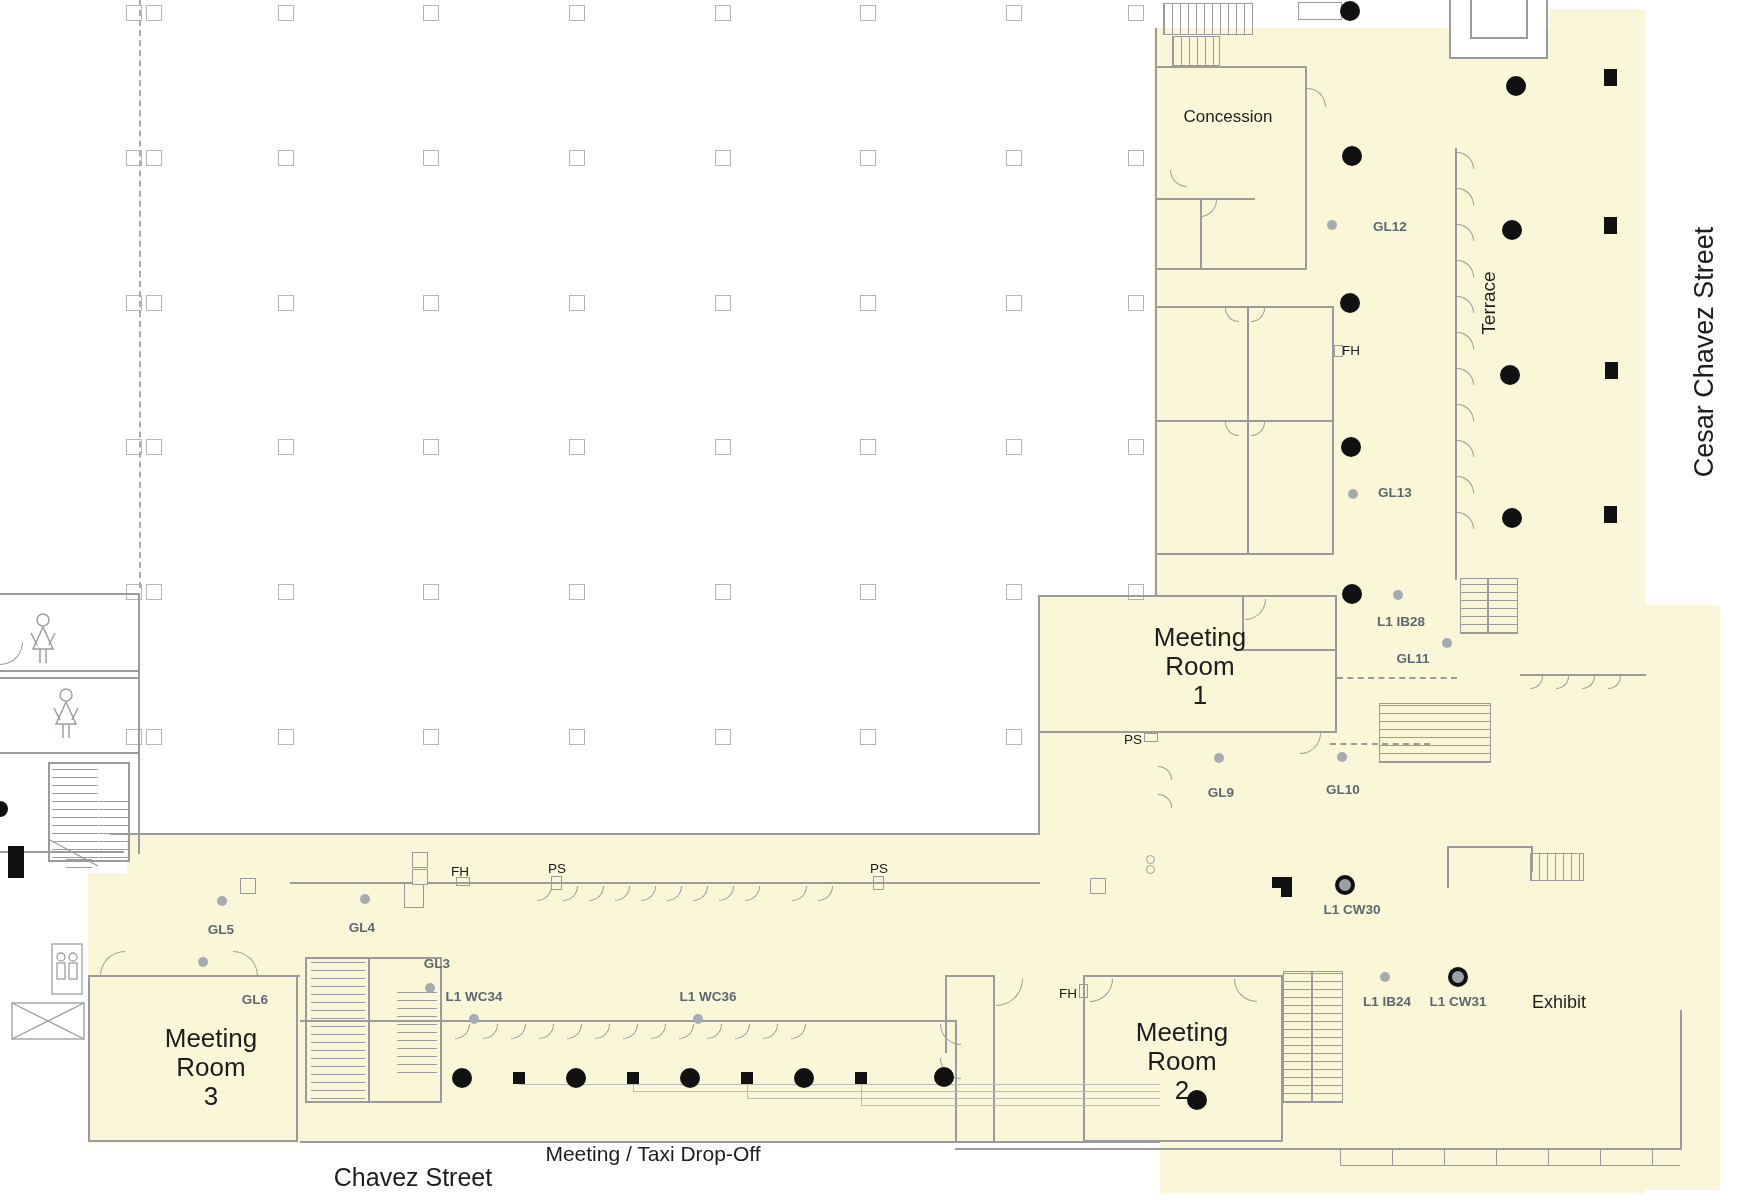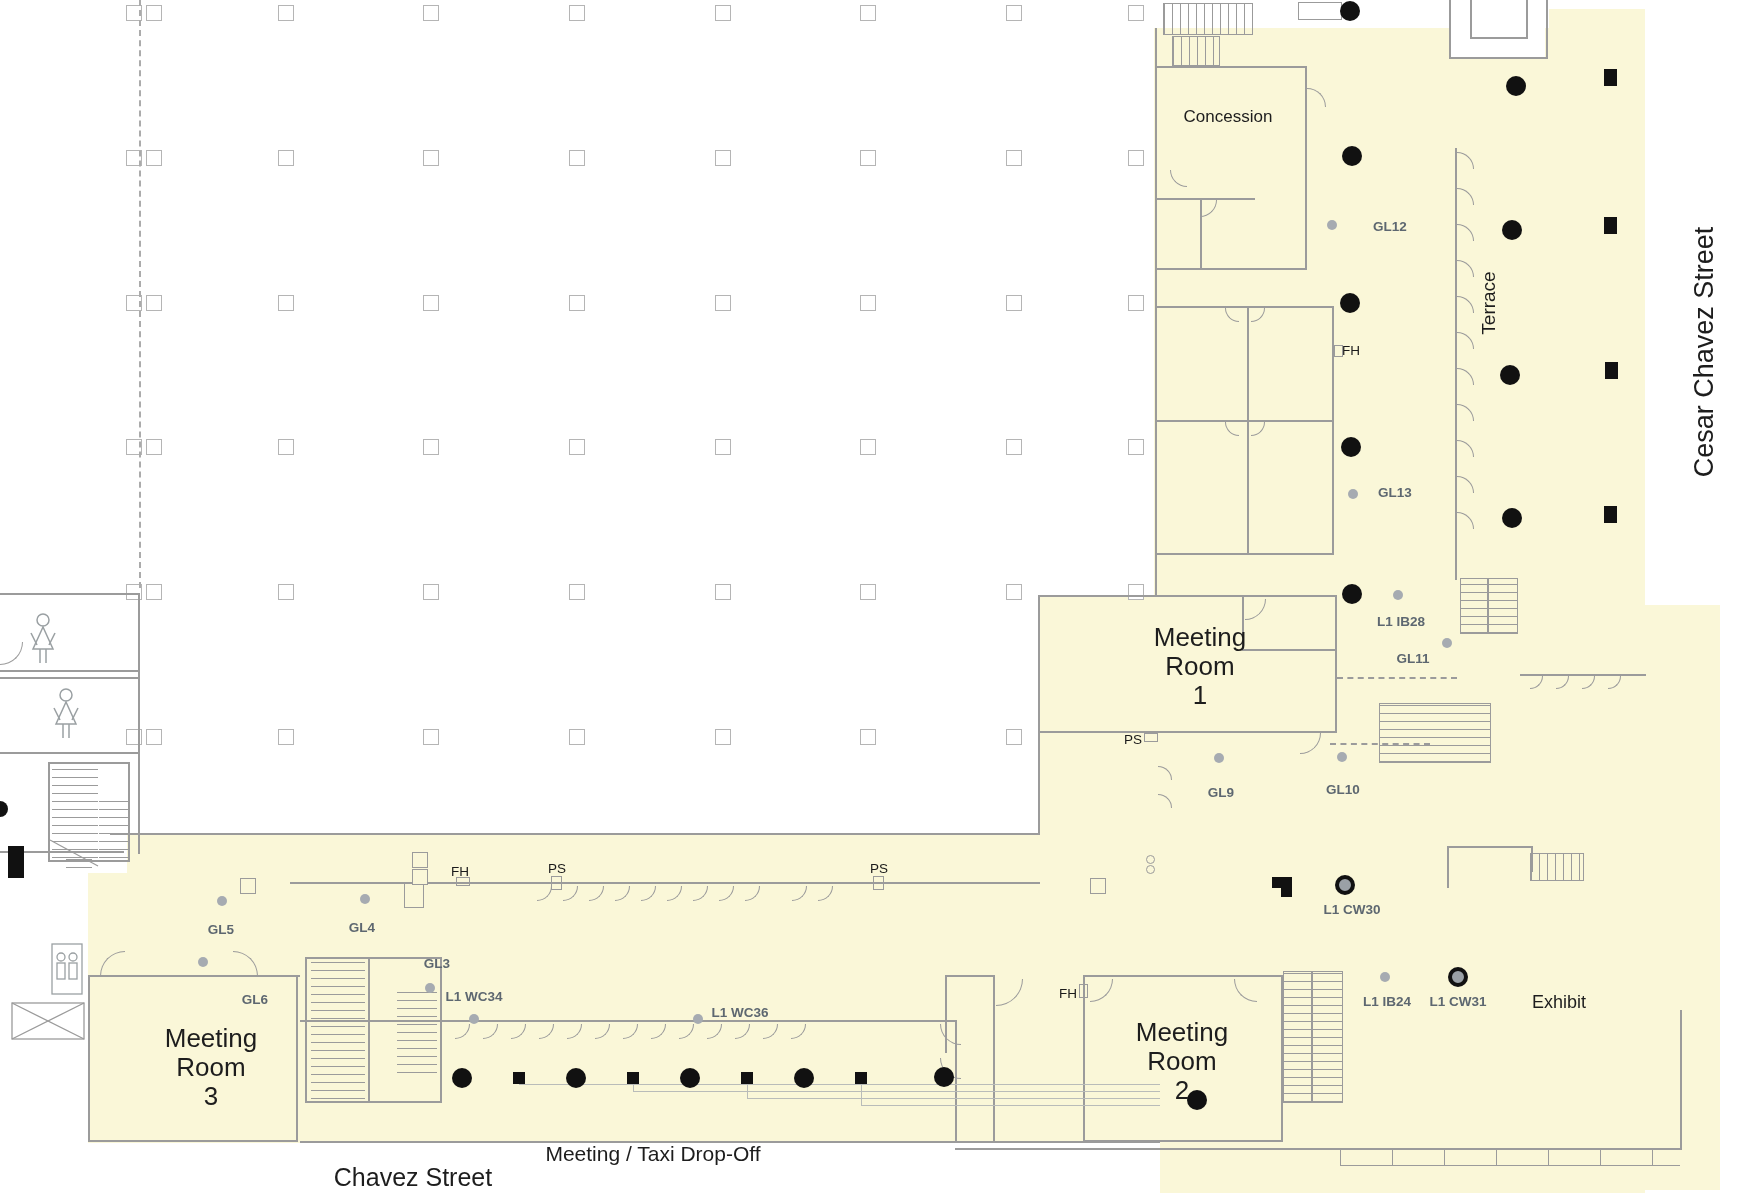--- a/index.html
+++ b/index.html
@@ -420,21 +420,21 @@
     <div class="lbl marker-lbl" style="left: 1458px; top: 1001px;">L1 CW31</div>
     <div class="gdot" style="left: 217px; top: 896px;"></div>
     <div class="lbl marker-lbl" style="left: 221px; top: 929px;">GL5</div>
     <div class="gdot" style="left: 360px; top: 894px;"></div>
     <div class="lbl marker-lbl" style="left: 362px; top: 927px;">GL4</div>
     <div class="gdot" style="left: 425px; top: 983px;"></div>
     <div class="lbl marker-lbl" style="left: 437px; top: 963px;">GL3</div>
     <div class="gdot" style="left: 469px; top: 1014px;"></div>
     <div class="lbl marker-lbl" style="left: 474px; top: 996px;">L1 WC34</div>
     <div class="gdot" style="left: 693px; top: 1014px;"></div>
-    <div class="lbl marker-lbl" style="left: 740px; top: 996px; margin-top: 16px;">L1 WC36</div>
+    <div class="lbl marker-lbl" style="left: 708px; top: 996px;">L1 WC36</div>
     <div class="gdot" style="left: 198px; top: 957px;"></div>
     <div class="lbl marker-lbl" style="left: 207px; top: 999px; margin-left: 48px;">GL6</div>
     <div class="lbl callout-lbl" style="left: 1351px; top: 350px;">FH</div>
     <div class="lbl callout-lbl" style="left: 460px; top: 871px;">FH</div>
     <div class="lbl callout-lbl" style="left: 1068px; top: 993px;">FH</div>
     <div class="lbl callout-lbl" style="left: 1133px; top: 739px;">PS</div>
     <div class="lbl callout-lbl" style="left: 557px; top: 868px;">PS</div>
     <div class="lbl callout-lbl" style="left: 879px; top: 868px;">PS</div>
   </div>
 

